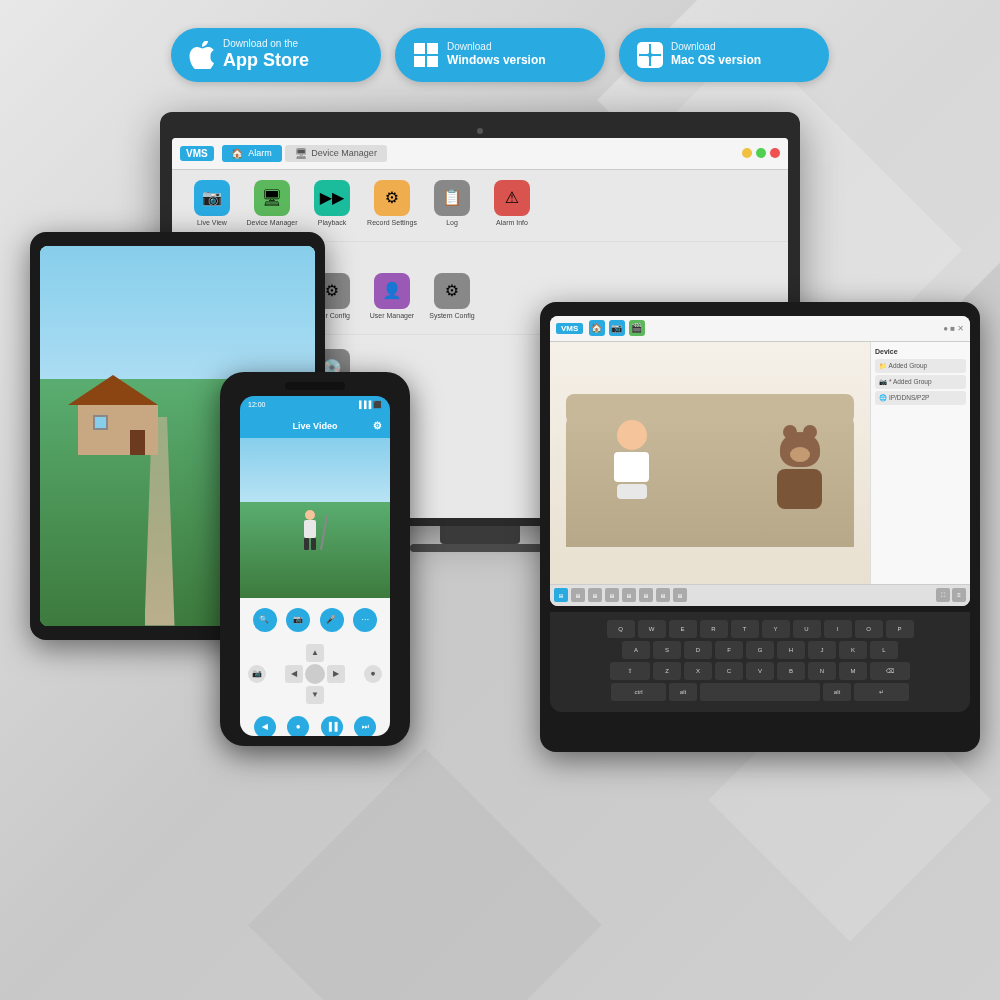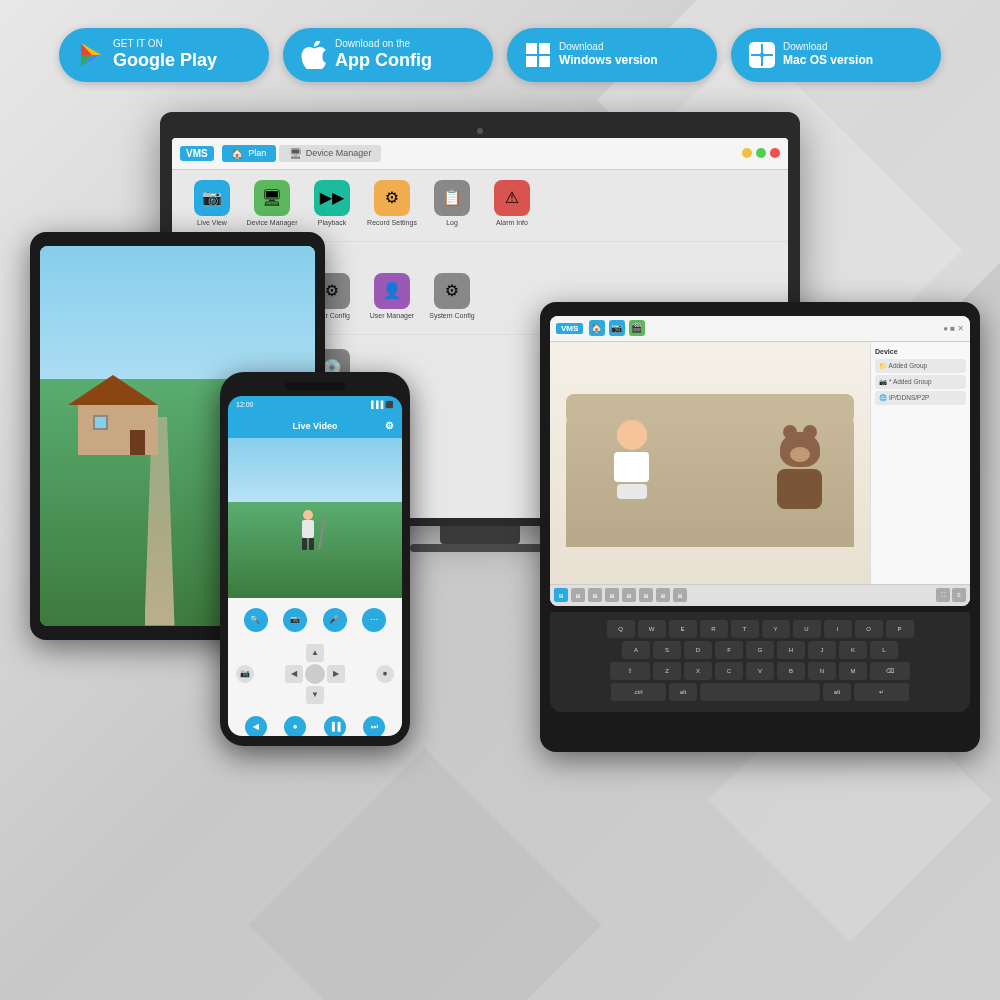--- a/index.html
+++ b/index.html
@@ -331,21 +331,21 @@
     .phone-wrap {
       position: absolute;
       left: 220px;
       top: 270px;
       width: 190px;
       z-index: 20;
     }
     .phone-outer {
       background: #1a1a1a;
       border-radius: 24px;
-      padding: 10px 8px;
+      padding: 10px 20px;
       box-shadow: 0 8px 30px rgba(0,0,0,0.6);
       position: relative;
     }
     .phone-notch {
       width: 60px; height: 8px;
       background: #111;
       border-radius: 4px;
       margin: 0 auto 6px;
     }
     .phone-screen {
@@ -642,45 +642,30 @@
   <div class="bg-shape1"></div>
   <div class="bg-shape2"></div>
   <div class="bg-shape3"></div>
   <div class="bg-shape4"></div>
 </div>
 
 <div class="main-wrapper">
 
   <div class="buttons-row">
 
-    <div class="dl-btn">
-      <div class="btn-icon">
-        <svg width="28" height="28" viewBox="0 0 28 28">
-          <polygon points="4,2 24,14 4,26" fill="white" opacity="0.3"></polygon>
-          <polygon points="4,2 15,14 4,14" fill="#ea4335"></polygon>
-          <polygon points="4,14 15,14 4,26" fill="#34a853"></polygon>
-          <polygon points="4,2 15,14 24,14" fill="#fbbc04"></polygon>
-          <polygon points="15,14 4,26 24,14" fill="#4285f4"></polygon>
-        </svg>
-      </div>
-      <div class="btn-text">
-        <span class="small">GET IT ON</span>
-        <span class="large">Google Play</span>
-      </div>
-    </div>
 
     <div class="dl-btn">
       <div class="btn-icon">
         <svg width="26" height="28" viewBox="0 0 26 28" fill="white">
           <path d="M21.5 14.8c0-3.8 3.1-5.7 3.3-5.8-1.8-2.6-4.6-3-5.6-3-2.4-.2-4.7 1.4-5.9 1.4-1.2 0-3.1-1.4-5.1-1.3-2.6.1-5 1.5-6.4 3.8-2.7 4.7-.7 11.7 1.9 15.5 1.3 1.9 2.8 3.9 4.8 3.9 1.9-.1 2.7-1.2 5-1.2 2.3 0 3 1.2 5 1.2 2.1 0 3.4-1.9 4.7-3.8.8-1.1 1.3-2.3 1.7-3.6-3.4-1.3-3.4-5.1-3.4-5.1zM17.5 3.6c1.1-1.3 1.8-3.1 1.6-4.9-1.6.1-3.4 1-4.5 2.3-1 1.1-1.8 2.9-1.6 4.7 1.7.1 3.4-.9 4.5-2.1z"></path>
         </svg>
       </div>
       <div class="btn-text">
         <span class="small">Download on the</span>
-        <span class="large">App Config</span>
+        <span class="large">App Store</span>
       </div>
     </div>
 
     <div class="dl-btn">
       <div class="btn-icon">
         <svg width="26" height="26" viewBox="0 0 26 26" fill="white">
           <rect x="1" y="1" width="11" height="11"></rect>
           <rect x="14" y="1" width="11" height="11"></rect>
           <rect x="1" y="14" width="11" height="11"></rect>
           <rect x="14" y="14" width="11" height="11"></rect>
@@ -715,21 +700,21 @@
     <div class="monitor-wrap">
       <div class="monitor-outer">
         <div class="monitor-dot"></div>
         <div class="monitor-screen">
 
           <div class="vms-ui">
             <div class="vms-titlebar">
               <div class="vms-logo">VMS</div>
               <div class="vms-tab">
                 <span style="font-size:10px;">🏠</span>
-                <span>Plan</span>
+                <span>Alarm</span>
               </div>
               <div class="vms-tab inactive">
                 <span style="font-size:10px;">🖥</span>
                 <span>Device Manager</span>
               </div>
               <div class="vms-window-btns">
                 <div class="vms-wb" style="background:#f0c040;"></div>
                 <div class="vms-wb" style="background:#50d050;"></div>
                 <div class="vms-wb" style="background:#f05050;"></div>
               </div>

